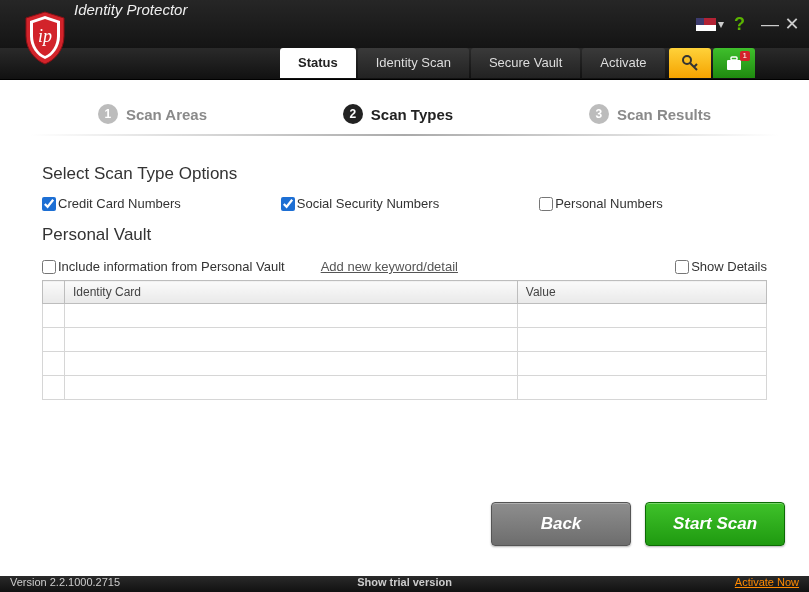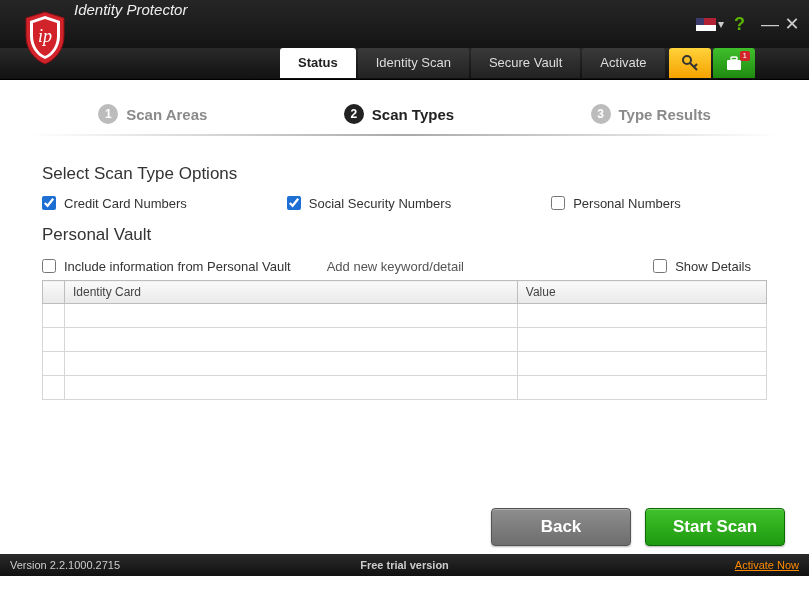--- a/index.html
+++ b/index.html
@@ -62,45 +62,46 @@
     font-size:12px; font-weight:700;
   }
   .step.inactive .stepnum { background:#bcbcbc; color:#fff; }
   .step.active .stepnum { background:#222; color:#fff; }
   .step .label { font-size:15px; color:#8a8a8a; font-weight:600; }
   .step.active .label { color:#222; font-weight:700; }
   .stepline { height:2px; background:linear-gradient(to right,transparent,#aaa,transparent); margin:4px 30px 0 30px;}
   .content { padding:14px 42px 4px 42px; }
   .h { font-size:17px; color:#333; margin:14px 0 12px 0; }
   .checkrow { display:flex; gap:100px; margin-bottom:8px; }
-  .chk { display:flex; align-items:flex-start; gap:8px; font-size:13px; color:#333; cursor:pointer;}
+  .chk { display:flex; align-items:flex-end; gap:2px; font-size:13px; color:#333; cursor:pointer;}
   .chk input { width:14px; height:14px; accent-color:#1d6fd4; cursor:pointer;}
-  .vaultrow { display:flex; align-items:center; margin:14px 16px 6px 0; }
-  .link { color:#555; font-size:13px; cursor:pointer; margin-left:36px;}
+  .vaultrow { display:flex; align-items:center; margin:14px 0 6px 0; }
+  .link { color:#555; font-size:13px; text-decoration:underline; cursor:pointer; margin-left:36px;}
   .spacer { flex:1; }
   .table { border:1px solid #bdbdbd; width:100%; border-collapse:collapse; font-size:12px; color:#444;}
   .table th { background:linear-gradient(#fafafa,#e9e9e9); text-align:left; font-weight:400;
     padding:4px 8px; border:1px solid #bdbdbd; height:20px;}
   .table th.rowhdr{width:22px;}
   .table td { border:1px solid #d6d6d6; height:24px; padding:0 8px;}
   .footer-btns {
     position:absolute; right:24px; bottom:46px; display:flex; gap:14px;
   }
   .btn {
-    width:140px; height:38px; border-radius:4px;
+    width:140px; height:44px; border-radius:4px;
     font-size:17px; font-weight:700; cursor:pointer;
     display:flex; align-items:center; justify-content:center;
     box-shadow:inset 0 1px 0 rgba(255,255,255,.3), 0 1px 2px rgba(0,0,0,.3);
+    font-style:italic;
   }
   .btn.back { background:linear-gradient(#8e8e8e,#6d6d6d); color:#fff; border:1px solid #555;}
   .btn.start { background:linear-gradient(#3fc22a,#1f9a10); color:#fff; border:1px solid #0c6b04;}
   .statusbar {
-    position:absolute; bottom:16px; left:0; right:0; height:22px;
+    position:absolute; bottom:0; left:0; right:0; height:16px;
     background:linear-gradient(#2a2a2a,#111); color:#ccc; font-size:11px;
-    display:flex; align-items:center; padding:0 10px;
+    display:flex; padding:0 10px;
   }
   .statusbar .center { position:absolute; left:50%; transform:translateX(-50%); font-weight:600;}
   .statusbar .activate { margin-left:auto; color:#ff8a00; text-decoration:underline; cursor:pointer;}
 </style>
 </head>
 <body>
 
 <div class="titlebar">
   <div class="logo-wrap">
     <svg class="shield" viewBox="0 0 46 56">
@@ -145,21 +146,21 @@
   <div class="step inactive">
     <span class="stepnum">1</span>
     <span class="label">Scan Areas</span>
   </div>
   <div class="step active">
     <span class="stepnum">2</span>
     <span class="label">Scan Types</span>
   </div>
   <div class="step inactive">
     <span class="stepnum">3</span>
-    <span class="label">Type Results</span>
+    <span class="label">Scan Results</span>
   </div>
 </div>
 <div class="stepline"></div>
 
 <div class="content">
   <div class="h">Select Scan Type Options</div>
 
   <div class="checkrow">
     <label class="chk">
       <input type="checkbox" checked="" style="">
@@ -223,15 +224,15 @@
   </table>
 </div>
 
 <div class="footer-btns">
   <div class="btn back">Back</div>
   <div class="btn start">Start Scan</div>
 </div>
 
 <div class="statusbar">
   <span>Version 2.2.1000.2715</span>
-  <span class="center">Free trial version</span>
+  <span class="center">Show trial version</span>
   <span class="activate">Activate Now</span>
 </div>
 
 </body></html>

